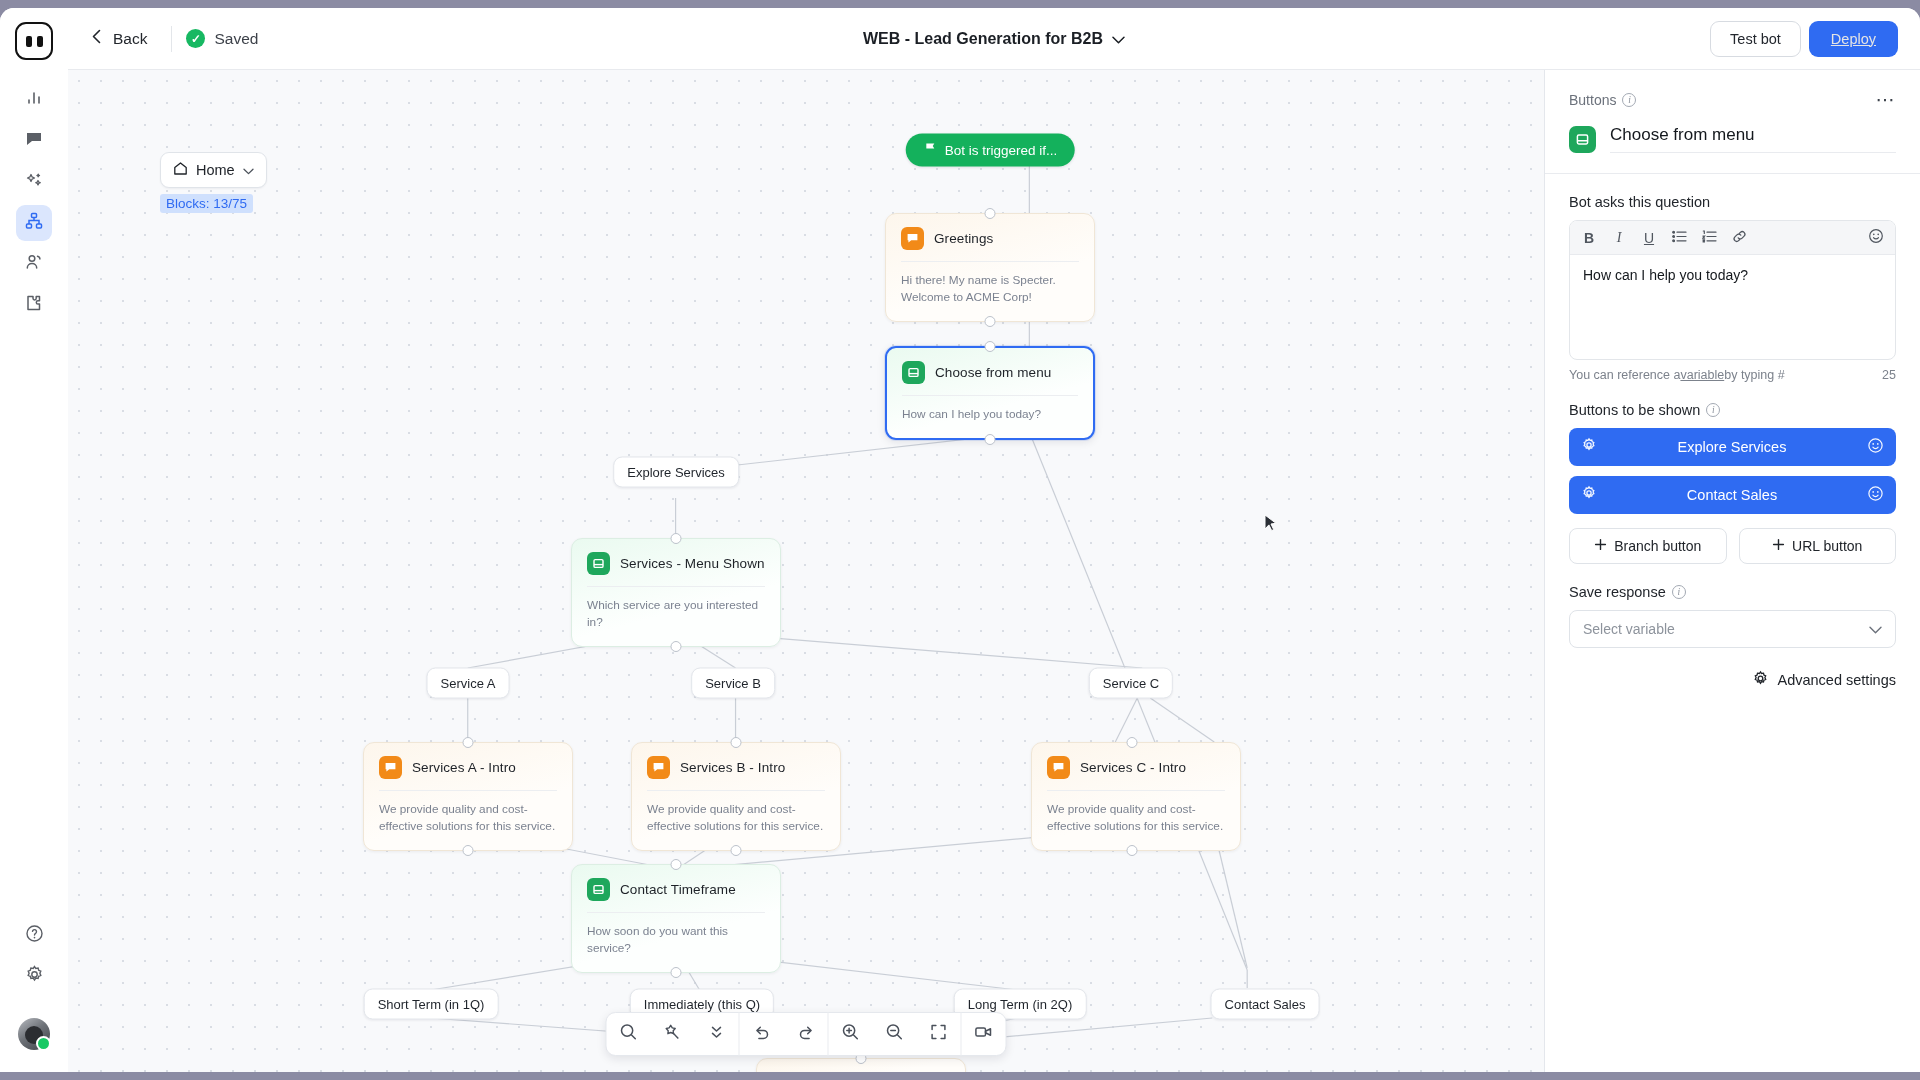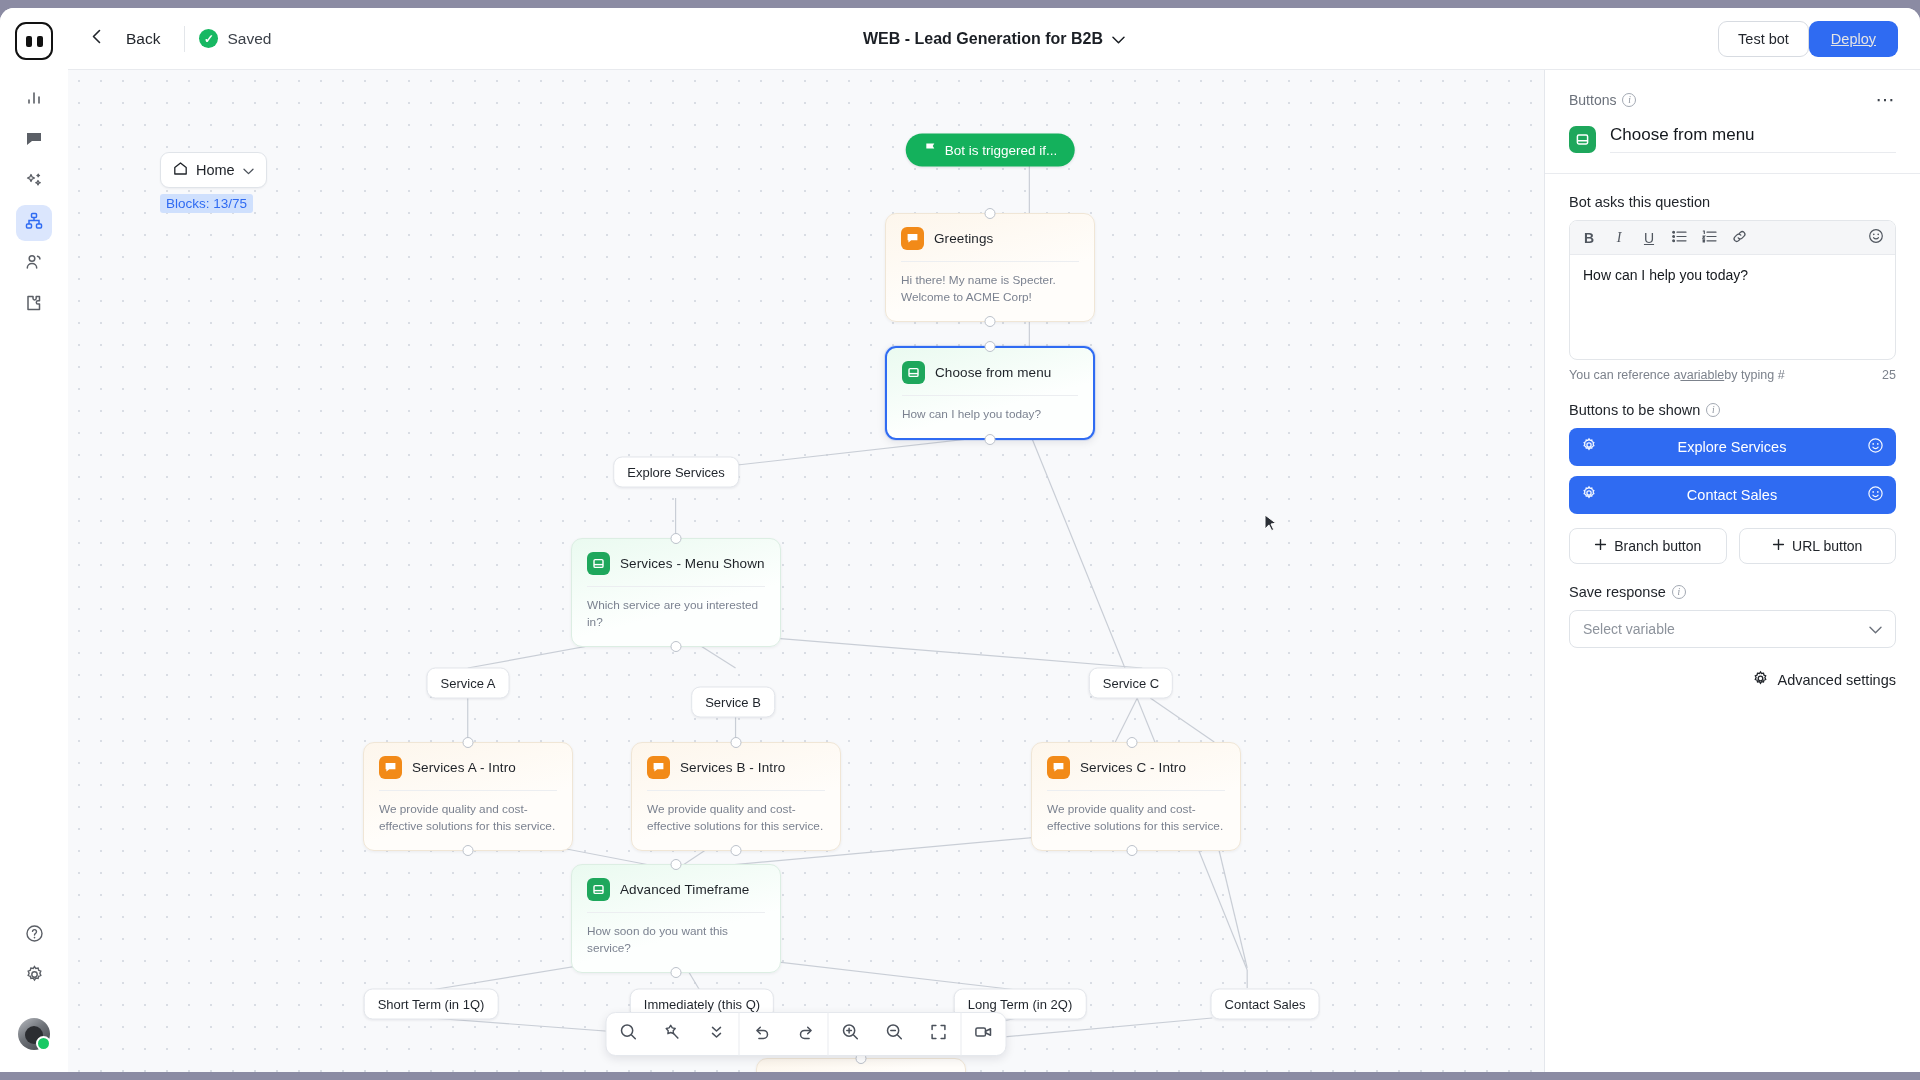--- a/index.html
+++ b/index.html
@@ -72,37 +72,37 @@
 
   .topbar {
     height: 62px; flex-shrink: 0;
     border-bottom: 1px solid #e8eaee;
     display: flex; align-items: center;
     padding: 0 22px 0 14px;
     position: relative;
     background: #fff;
   }
   .back {
-    display:flex; align-items:center; gap:25px;
+    display:flex; align-items:center; gap:12px;
     font-size: 15.5px; color:#22262c; cursor:pointer;
     padding: 6px 10px;
   }
   .vsep { width:1px; height:26px; background:#e3e6ea; margin:0 14px; }
   .saved { display:flex; align-items:center; gap:9px; font-size:15.5px; color:#3c4149; }
   .check {
     width:19px;height:19px;border-radius:50%;background:#17b862;
     display:flex;align-items:center;justify-content:center;
     color:#fff;font-size:12px;font-weight:bold;
   }
   .title-center {
     position:absolute; left:50%; transform:translateX(-50%);
     display:flex; align-items:center; gap:9px;
     font-size:16px; font-weight:600; color:#1b1f25; cursor:pointer;
   }
-  .topbar-right { margin-left:auto; display:flex; align-items:center; gap:0; }
+  .topbar-right { margin-left:auto; display:flex; align-items:center; gap:8px; }
   .btn-outline {
     padding: 9px 19px; border:1px solid #d7dbe1; border-radius:9px;
     background:#fff; font-size:14.5px; color:#23272e; cursor:pointer;
   }
   .btn-primary {
     padding: 10px 22px; border:none; border-radius:9px;
     background:#2f6bf2; color:#e5e5e5; font-size:14.5px; font-weight:500; cursor:pointer;text-decoration:underline;
   }
 
   .body-row { flex:1; display:flex; min-height:0; }
@@ -504,21 +504,21 @@
               </span>
               <span class="node-title">Services - Menu Shown</span>
             </div>
             <div class="node-div"></div>
             <div class="node-body">Which service are you interested in?</div>
           </div>
           <div class="port" style="left:50%; bottom:-5px; transform:translateX(-50%);"></div>
         </div>
 
         <div class="edge-label" style="left:400px; top:613px; transform:translate(-50%,-50%);">Service A</div>
-        <div class="edge-label" style="left:665px; top:613px; transform:translate(-50%,-50%);margin-top:19px;">Service B</div>
+        <div class="edge-label" style="left:665px; top:613px; transform:translate(-50%,-50%);">Service B</div>
         <div class="edge-label" style="left:1063px; top:613px; transform:translate(-50%,-50%);">Service C</div>
 
         <div class="node" style="left:400px; top:672px; transform:translateX(-50%);">
           <div class="port" style="left:50%; top:-5px; transform:translateX(-50%);"></div>
           <div class="node-card msg">
             <div class="node-head">
               <span class="node-ico orange">
                 <svg width="13" height="13" viewBox="0 0 13 13" fill="#fff">
                     <path d="M1.6 2h9.8v6.2H5.3L2.4 10.6V8.2H1.6z"></path>
                   </svg>
@@ -568,21 +568,21 @@
         <div class="node" style="left:608px; top:794px; transform:translateX(-50%);">
           <div class="port" style="left:50%; top:-5px; transform:translateX(-50%);"></div>
           <div class="node-card menu">
             <div class="node-head">
               <span class="node-ico green">
                 <svg width="13" height="13" viewBox="0 0 13 13" fill="none" stroke="#fff" stroke-width="1.4">
                     <rect x="2" y="2.6" width="9" height="7.8" rx="1.2"></rect>
                     <path d="M2 7.6h9"></path>
                   </svg>
               </span>
-              <span class="node-title">Advanced Timeframe</span>
+              <span class="node-title">Contact Timeframe</span>
             </div>
             <div class="node-div"></div>
             <div class="node-body">How soon do you want this service?</div>
           </div>
           <div class="port" style="left:50%; bottom:-5px; transform:translateX(-50%);"></div>
         </div>
 
         <div class="edge-label" style="left:363px; top:934px; transform:translate(-50%,-50%);">Short Term (in 1Q)</div>
         <div class="edge-label" style="left:634px; top:934px; transform:translate(-50%,-50%);">Immediately (this Q)</div>
         <div class="edge-label" style="left:952px; top:934px; transform:translate(-50%,-50%);">Long Term (in 2Q)</div>

